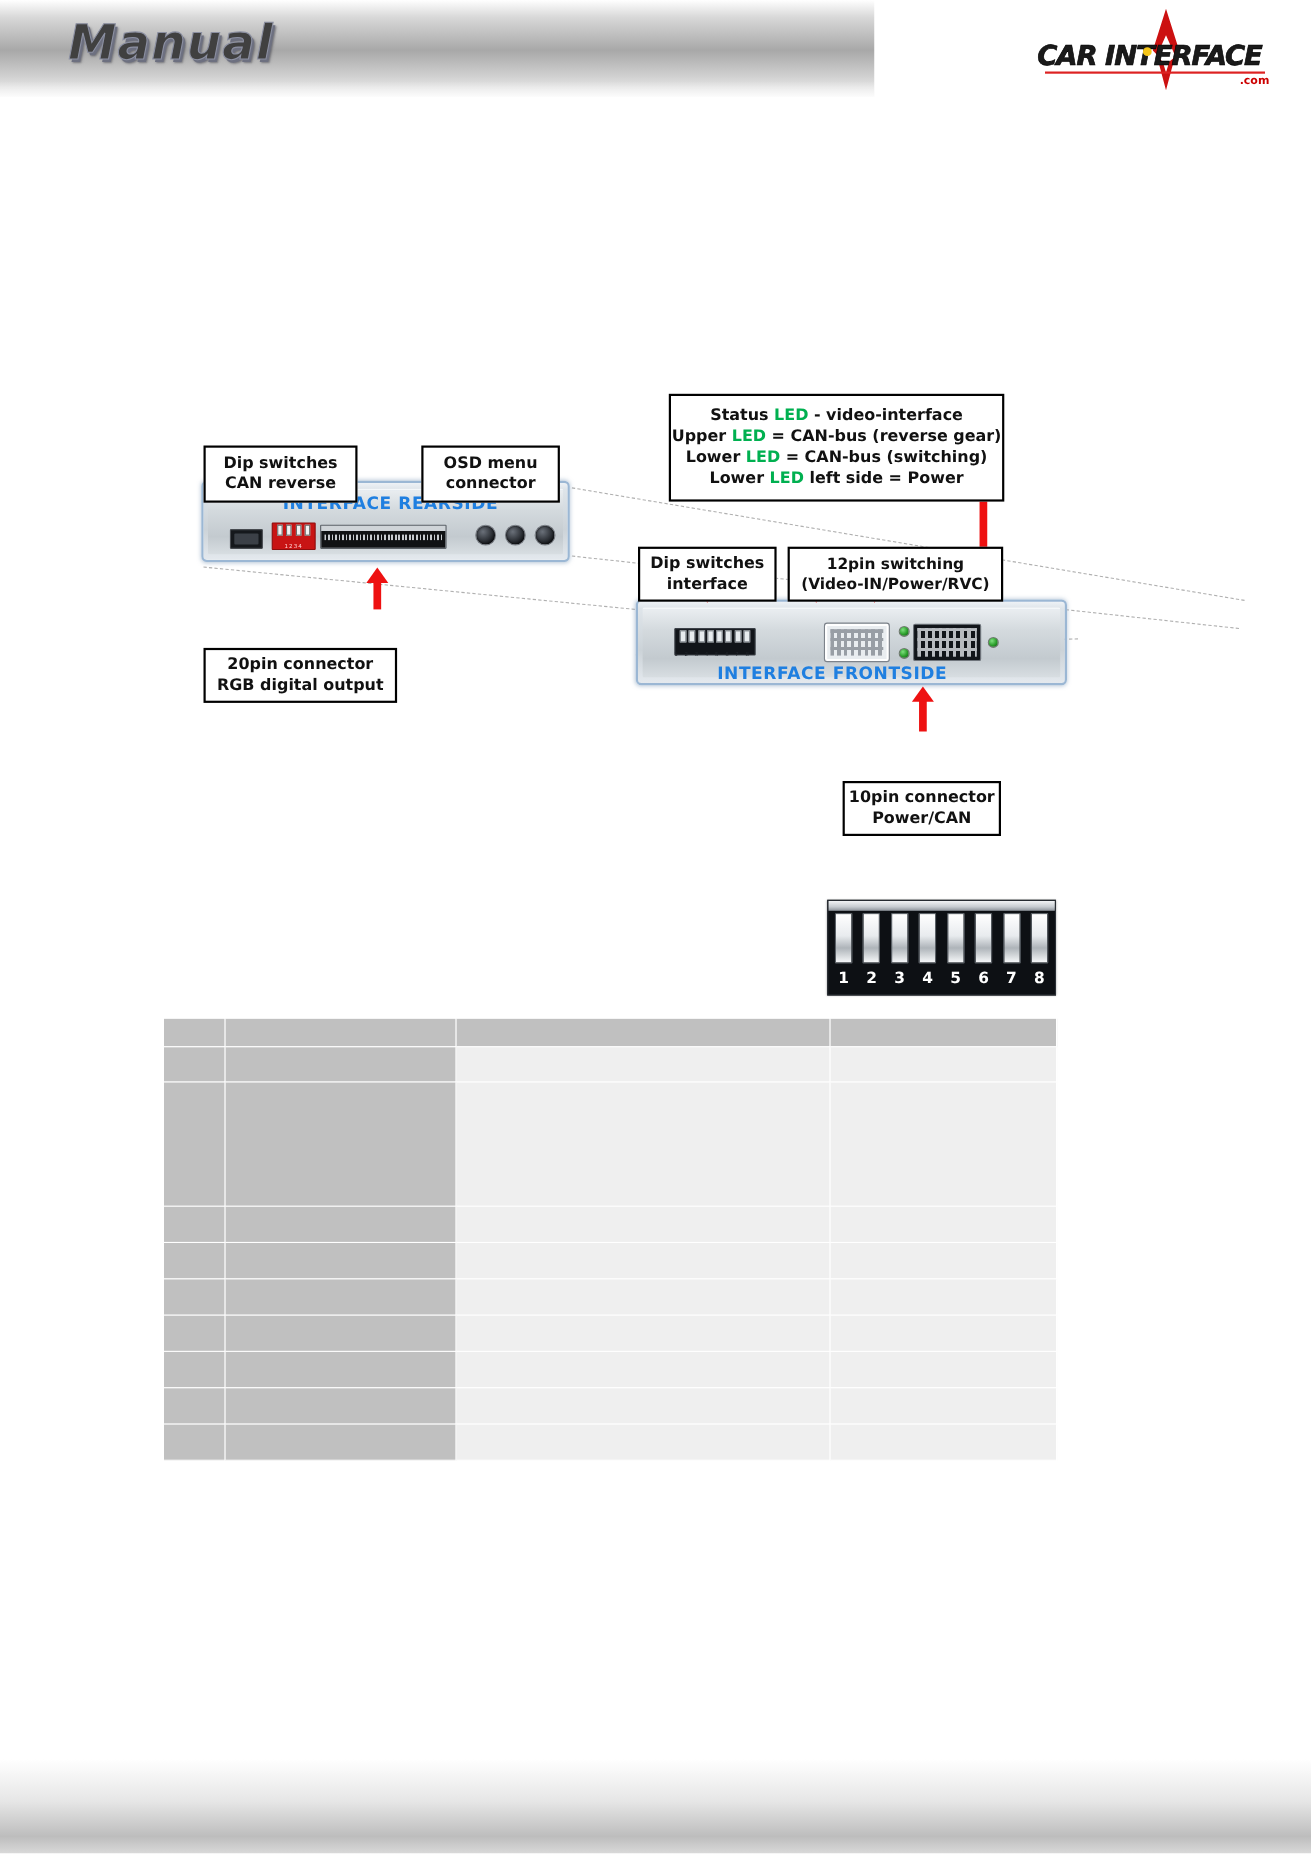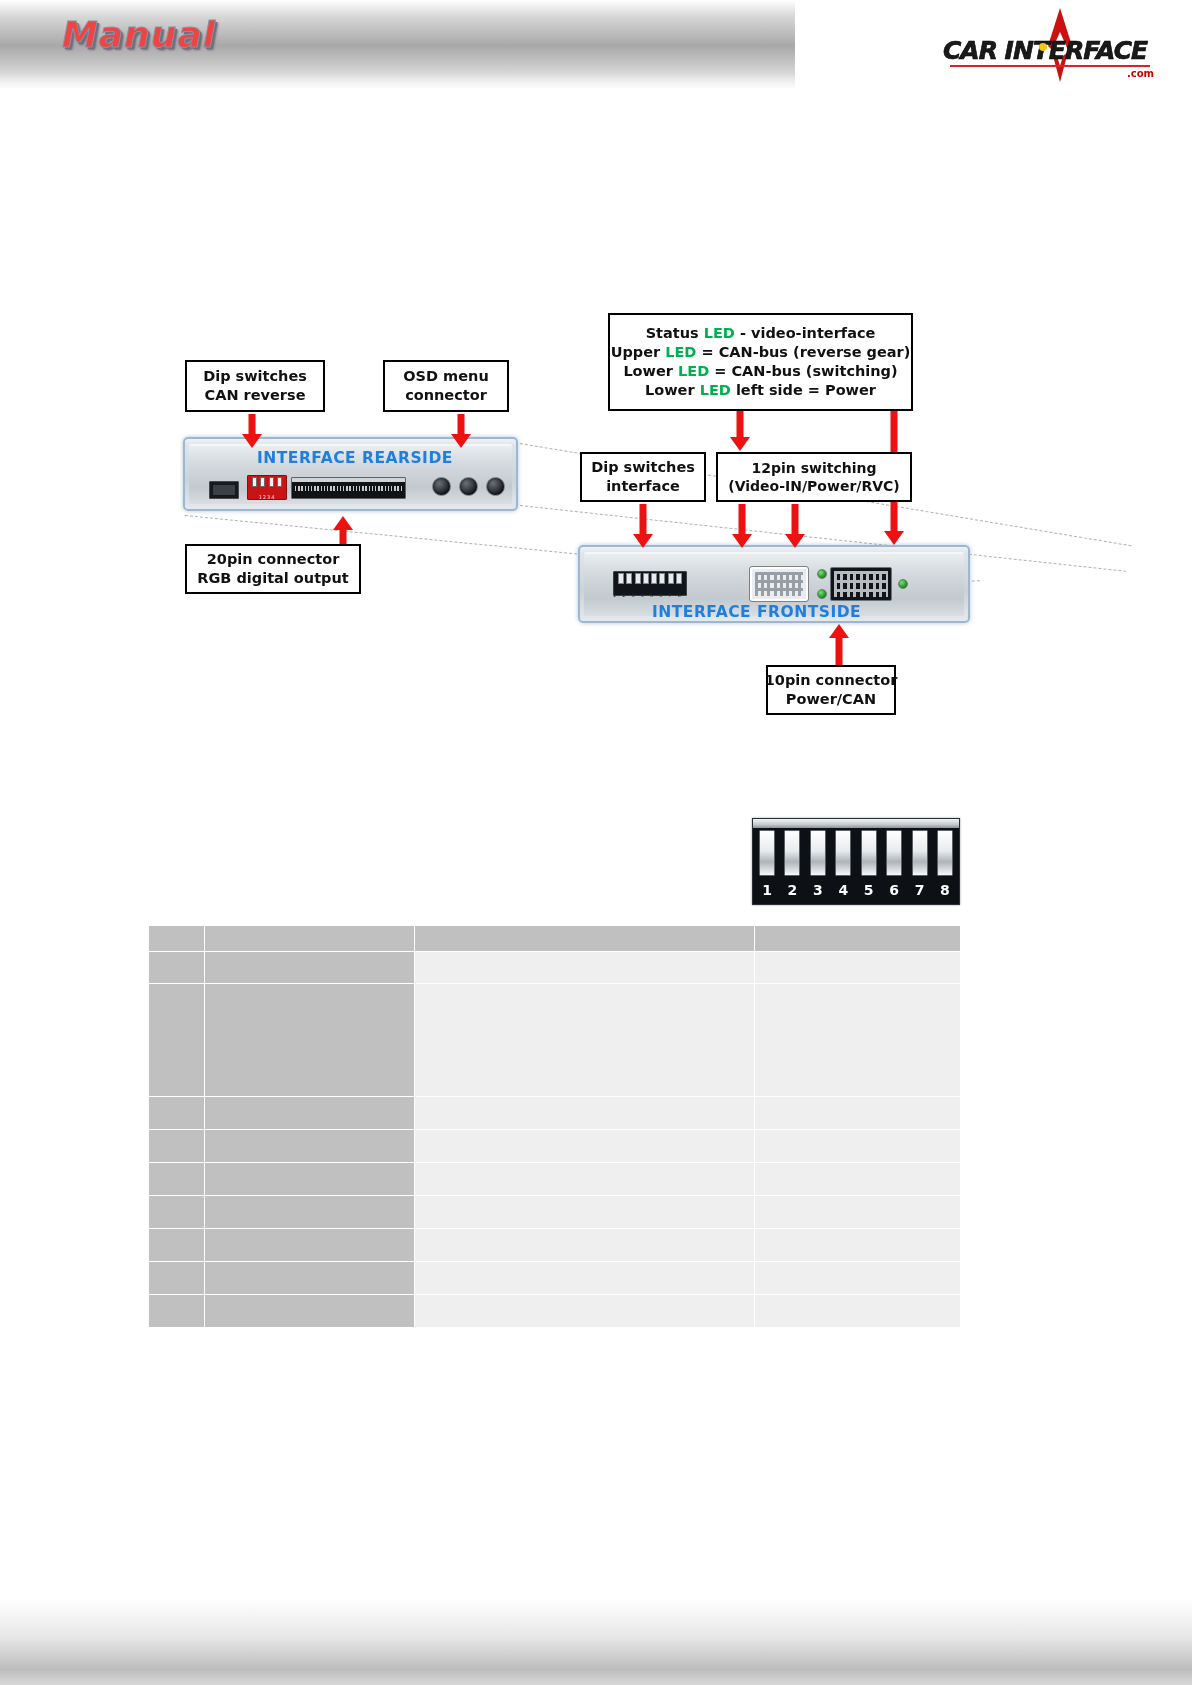--- a/index.html
+++ b/index.html
@@ -36,25 +36,25 @@
   .header-bottom-fade {
     position: absolute;
     left: 0; top: 74px;
     width: 795px; height: 22px;
     background: linear-gradient(to bottom, rgba(255,255,255,0) 0%, #ffffff 100%);
   }
   .manual-word {
     position: absolute;
     left: 62px; top: 14px;
     font-family: "DejaVu Sans", sans-serif;
-    font-size: 36px;
+    font-size: 44px;
     font-weight: bold;
     font-style: italic;
     letter-spacing: 1px;
-    color: #ef4444;
+    color: #404040;
     text-shadow:
        2px 2px 0 #6d7080,
        3px 3px 2px rgba(60,60,70,0.55);
     -webkit-text-stroke: 1px #8c90a2;
     user-select: none;
   }
 
   
   .logo {
     position: absolute;
@@ -120,20 +120,21 @@
     flex-direction: column;
     align-items: center;
     justify-content: center;
     font-family: "DejaVu Sans", sans-serif;
     font-size: 14.5px;
     font-weight: bold;
     color: #111;
     line-height: 1.32;
     text-align: right;
     z-index: 6;
+    margin-top: 45px;
   }
   .callout span { display: block; white-space: nowrap; }
 
   
   .arrow {
     position: absolute;
     z-index: 5;
   }
   .arrow-down .stem,
   .arrow-up .stem {
@@ -482,21 +483,21 @@
 
 <div class="callout" style="left:185px; top:544px; width:176px; height:50px;">
   <span>20pin connector</span>
   <span>RGB digital output</span>
 </div>
 <div class="arrow arrow-up" style="left:331px; top:516px; width:24px; height:38px;">
   <div class="stem" style="height:25px;"></div>
     <div class="head"></div>
 </div>
 
-<div class="callout" style="left:766px; top:665px; width:130px; height:50px;">
+<div class="callout" style="left:766px; top:665px; width:144px; height:50px;">
   <span>10pin connector</span>
   <span>Power/CAN</span>
 </div>
 <div class="arrow arrow-up" style="left:827px; top:624px; width:24px; height:41px;">
   <div class="stem" style="height:28px;"></div>
     <div class="head"></div>
 </div>
 
 <div class="device" style="left:183px; top:437px; width:335px; height:74px;">
   <div class="device-inner"></div>

